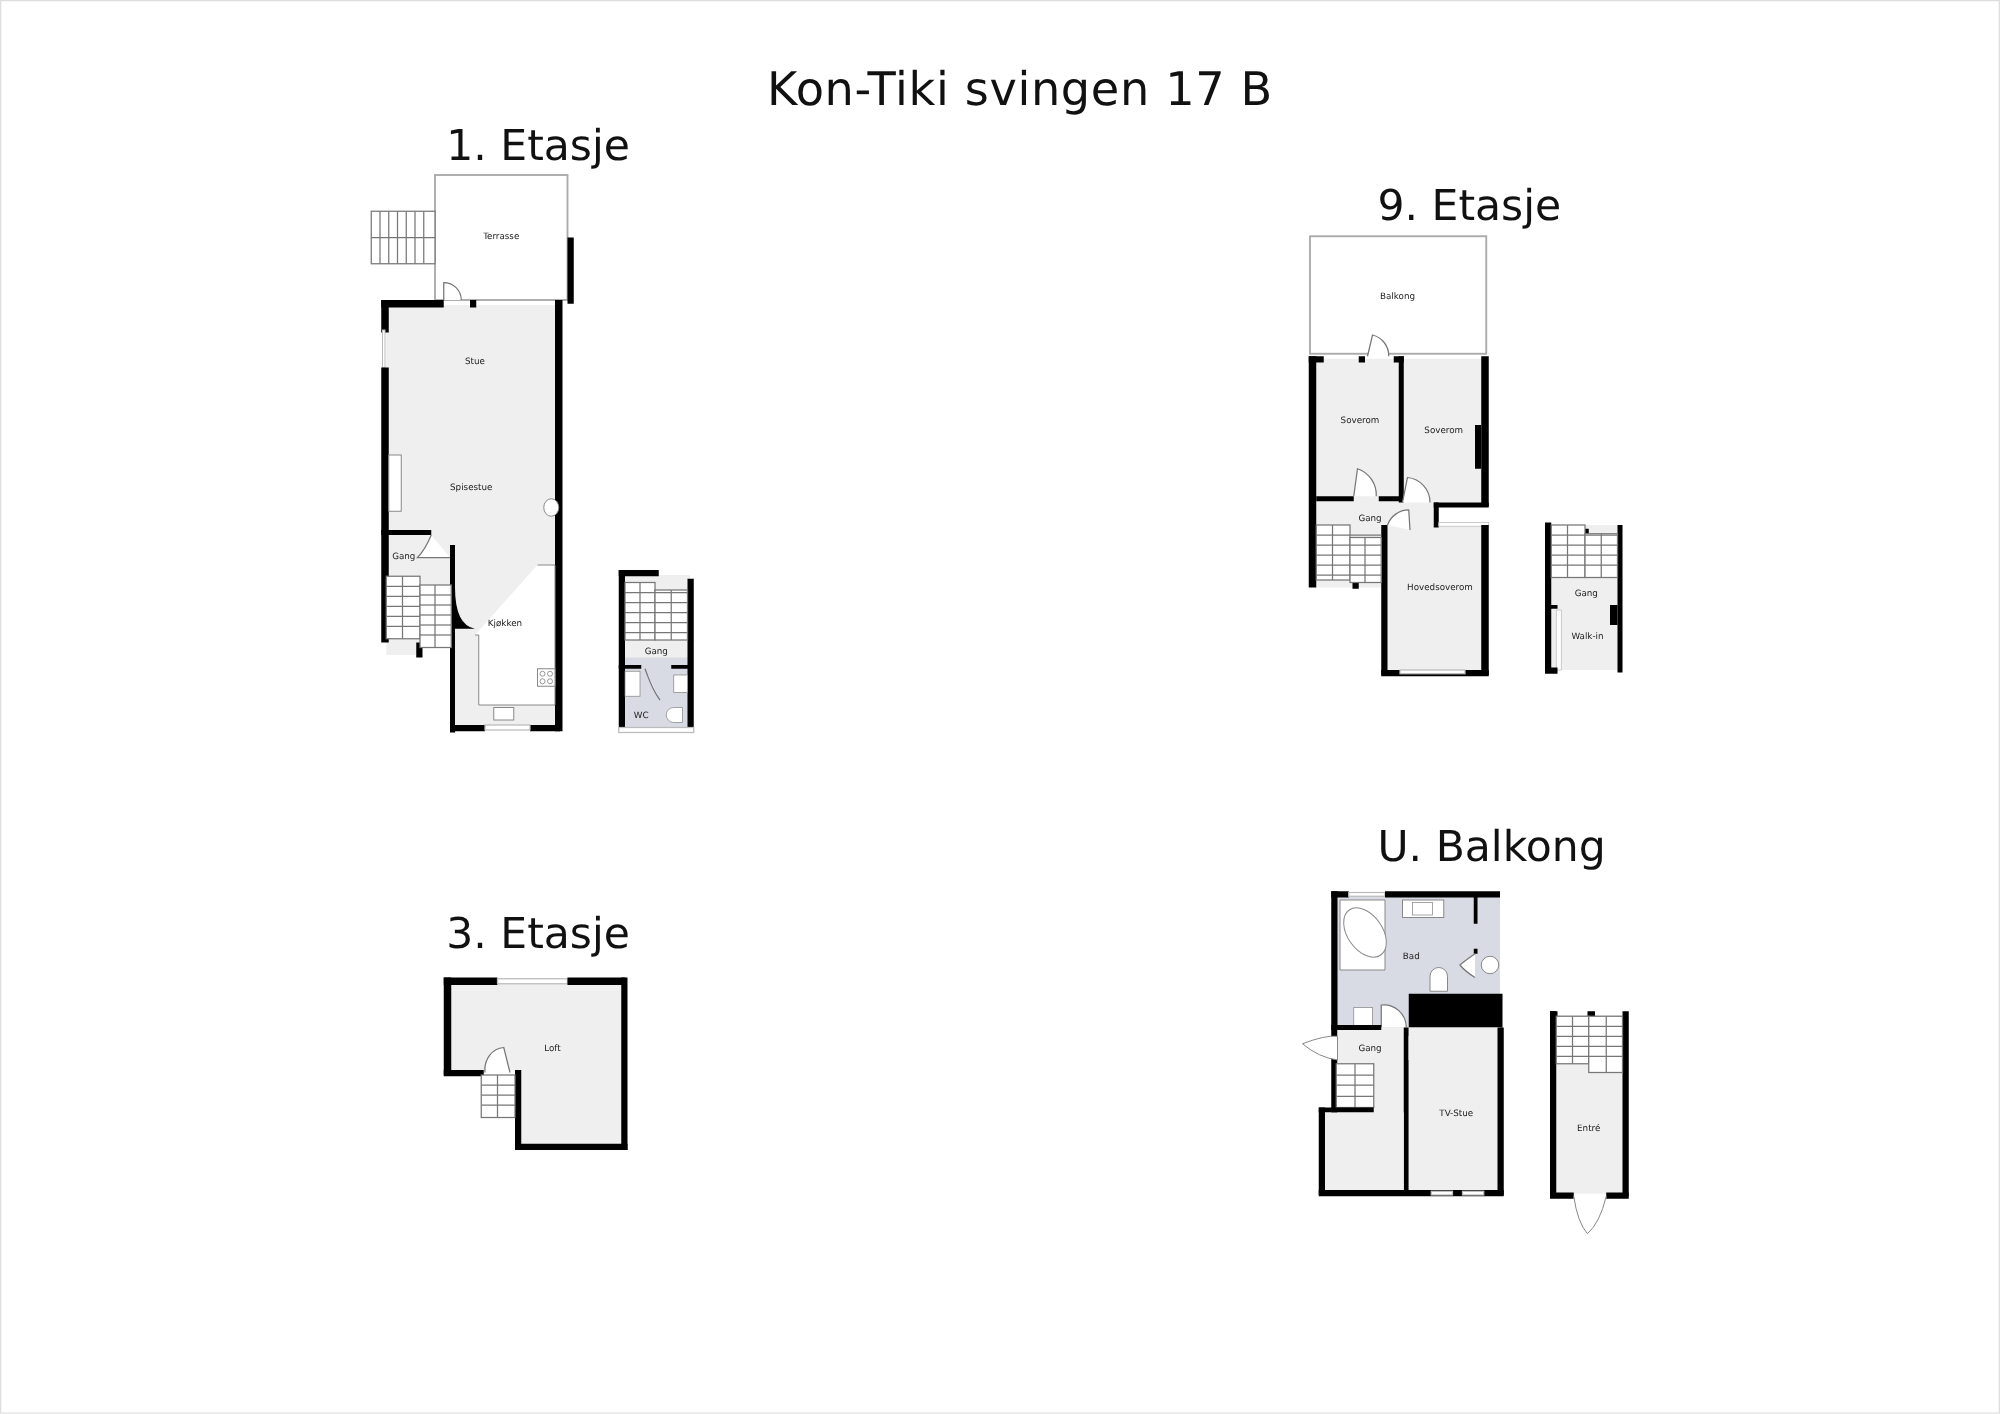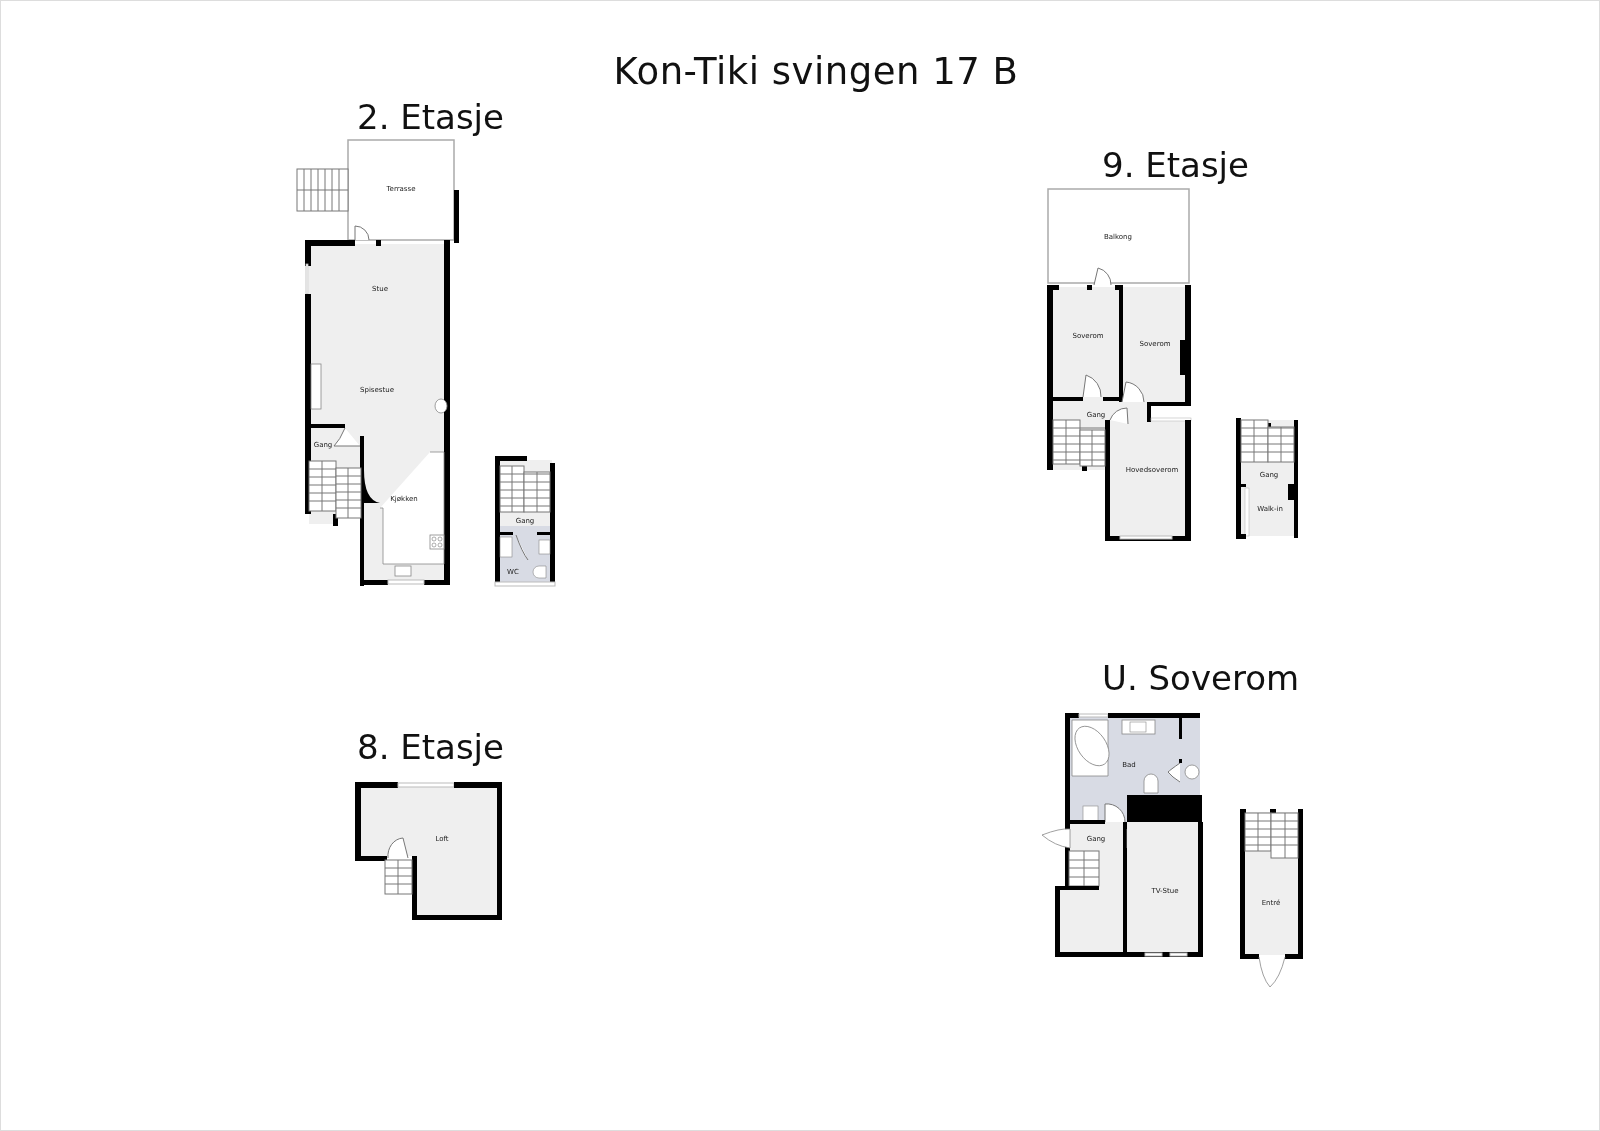--- a/index.html
+++ b/index.html
@@ -18,24 +18,24 @@
   .win { fill: #fff; stroke: #bbb; stroke-width: 1; }
   .frame { position:absolute; left:0; top:0; width:1600px; height:1131px; border:1px solid #ddd; box-sizing:border-box; pointer-events:none; }
 </style>
 </head>
 <body>
 
 <div class="frame"></div>
 
 <div class="title">Kon-Tiki svingen 17 B</div>
 
-<div class="floor-label" style="left:357px; top:97px;">2. Etasje</div>
+<div class="floor-label" style="left:357px; top:97px;">1. Etasje</div>
 <div class="floor-label" style="left:1102px; top:145px;">9. Etasje</div>
-<div class="floor-label" style="left:357px; top:727px;">8. Etasje</div>
-<div class="floor-label" style="left:1102px; top:658px;">U. Soverom</div>
+<div class="floor-label" style="left:357px; top:727px;">3. Etasje</div>
+<div class="floor-label" style="left:1102px; top:658px;">U. Balkong</div>
 
 <svg class="plan" viewBox="0 0 1600 1131" xmlns="http://www.w3.org/2000/svg">
 
   <g>
 
     <rect x="348" y="140" width="106" height="100" fill="#fff" stroke="#aaa" stroke-width="1.5"></rect>
     <rect x="454" y="190" width="5" height="53" class="wall"></rect>
 
     <g>
       <rect x="297" y="169" width="51" height="42" class="stair"></rect>

